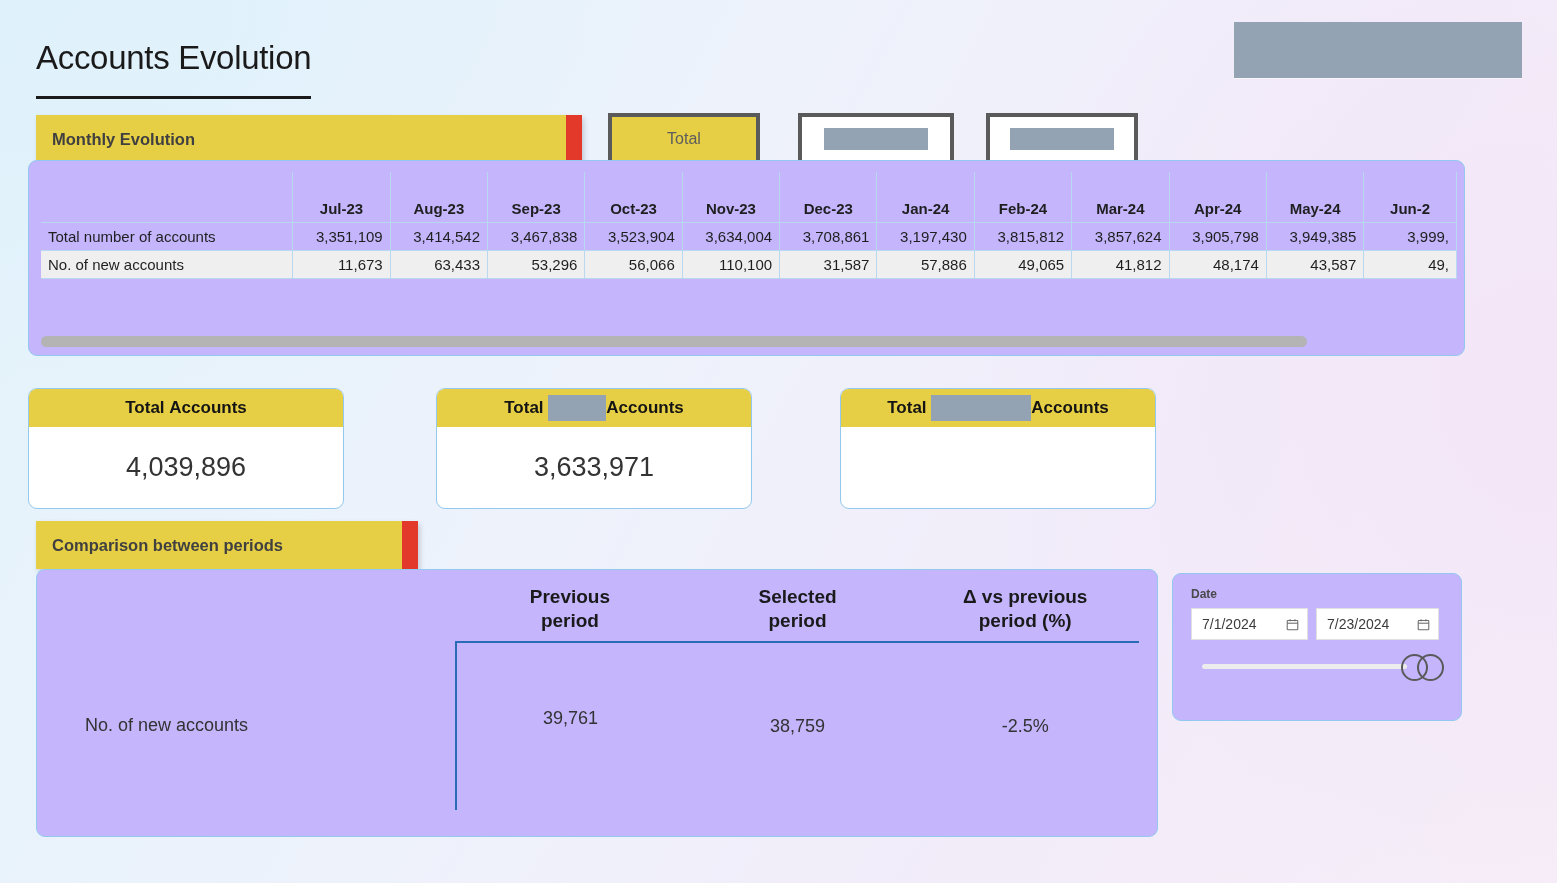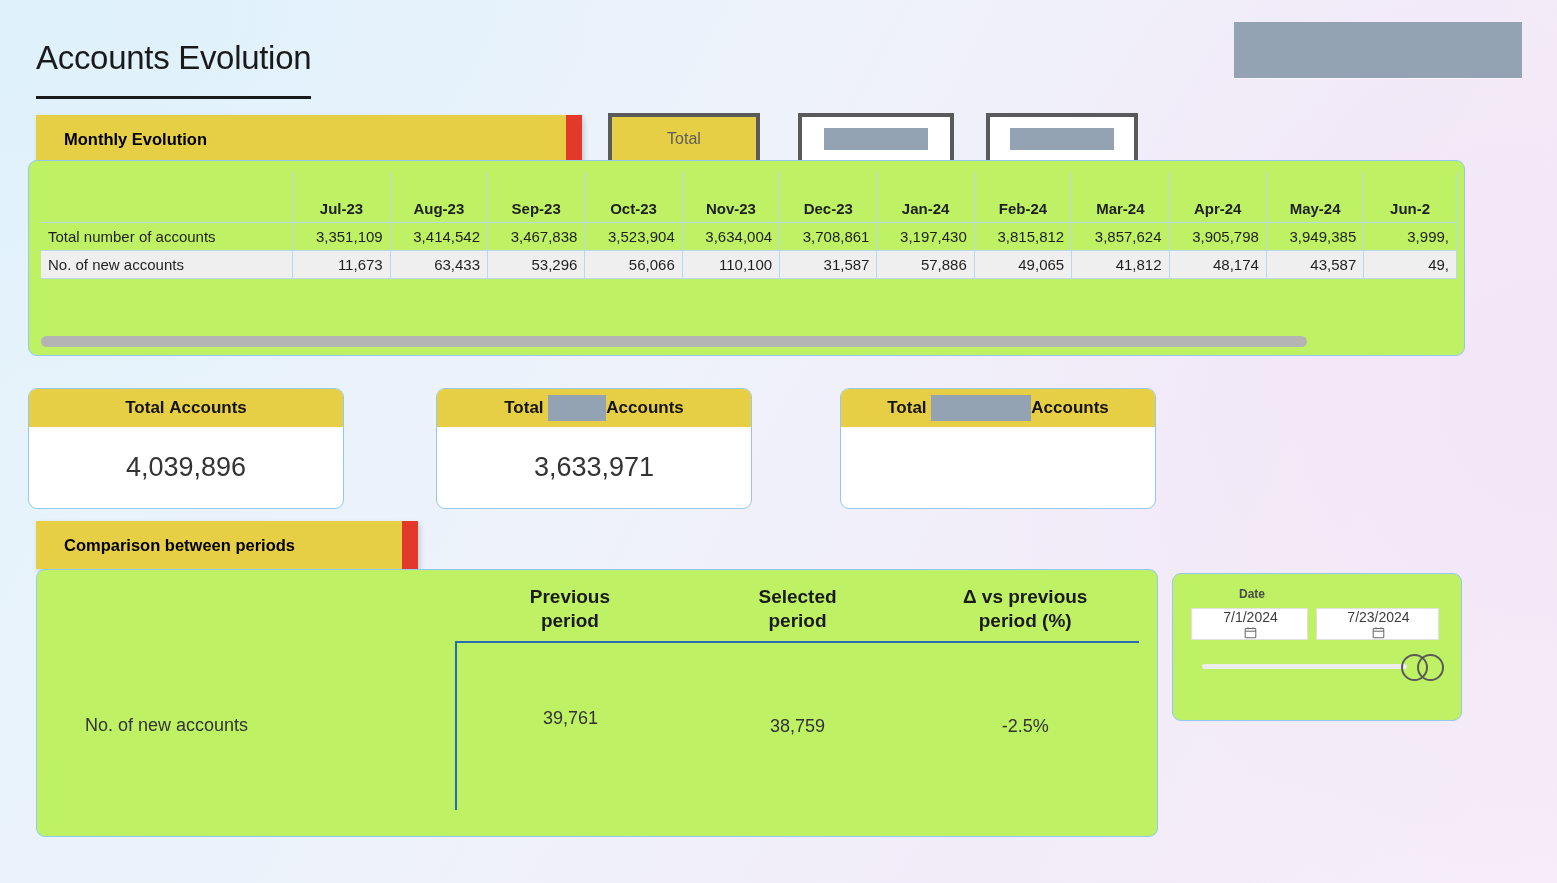--- a/index.html
+++ b/index.html
@@ -48,22 +48,22 @@
     position: absolute;
     height: 48px;
     background: #e7cf45;
     display: flex;
     align-items: center;
     box-shadow: 2px 3px 5px rgba(60,60,80,.22);
   }
   .banner-label {
     font-size: 16.5px;
     font-weight: bold;
-    color: #000000;
-    padding-left: 28px;
+    color: #404040;
+    padding-left: 16px;
     white-space: nowrap;
   }
   .banner-accent {
     position: absolute;
     right: 0;
     top: 0;
     width: 16px;
     height: 100%;
     background: #e2392a;
   }
@@ -93,21 +93,21 @@
   }
   #filter-total   { left: 608px; width: 152px; }
   #filter-opt-2   { left: 798px; width: 156px; }
   #filter-opt-3   { left: 986px; width: 152px; }
   #filter-opt-2 .redaction-inline,
   #filter-opt-3 .redaction-inline { width: 104px; height: 22px; }
 
   
   .vcard {
     position: absolute;
-    background: #bef264;
+    background: #c4b5fd;
     border: 1.5px solid #93c9f0;
     border-radius: 9px;
     box-sizing: border-box;
   }
 
   
   #matrix-card {
     left: 28px;
     top: 160px;
     width: 1437px;
@@ -266,36 +266,34 @@
     width: 290px;
     height: 148px;
   }
   #date-slicer-label {
     position: absolute;
     left: 18px;
     top: 13px;
     font-size: 12px;
     font-weight: bold;
     color: #4a4a4a;
-    margin-left: 48px;
   }
   .date-input {
     position: absolute;
     top: 34px;
     height: 32px;
     border: 1px solid #e0e0e0;
     background: #ffffff;
     box-sizing: border-box;
     display: flex;
     align-items: center;
     justify-content: space-between;
     padding: 0 8px 0 10px;
     font-size: 14px;
     color: #3b3b3b;
-    flex-direction: column;
   }
   #date-start { left: 18px; width: 117px; }
   #date-end   { left: 143px; width: 123px; }
   .cal-icon {
     width: 13px;
     height: 13px;
     flex: none;
     color: #6b6b6b;
   }
   #date-slider-track {

